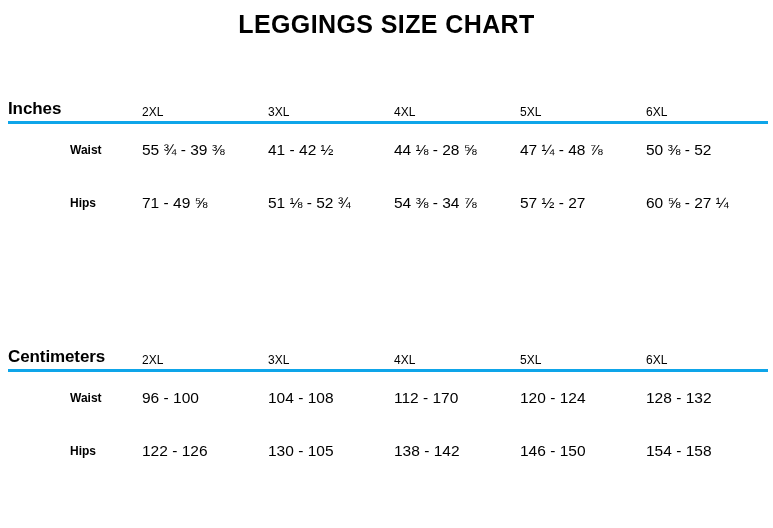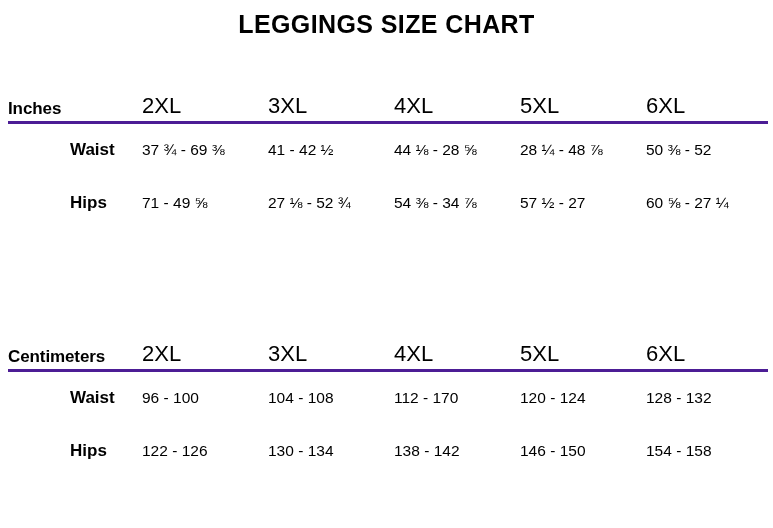--- a/index.html
+++ b/index.html
@@ -63,35 +63,35 @@
     font-size: 18px;
     vertical-align: bottom;
     padding-bottom: 2px;
   }
   tr.head-row th.unit-cell {
     font-size: 17px;
     font-weight: bold;
     letter-spacing: -0.1px;
   }
   tr.head-row th.size-cell {
-    font-size: 22px;
+    font-size: 12px;
     padding-left: 4px;
   }
   tr.head-row th {
-    border-bottom: 3px solid #4c1d95;
+    border-bottom: 3px solid #0ea5e9;
   }
 
   tr.data-row td {
     height: 54px;
     font-size: 15.5px;
     vertical-align: middle;
   }
   tr.data-row td.row-label {
     font-weight: bold;
-    font-size: 17px;
+    font-size: 12px;
     padding-left: 62px;
     white-space: nowrap;
   }
   tr.data-row td.val-cell {
     padding-left: 4px;
     white-space: nowrap;
   }
 </style>
 </head>
 <body>
@@ -116,30 +116,30 @@
           <th class="size-cell">2XL</th>
           <th class="size-cell">3XL</th>
           <th class="size-cell">4XL</th>
           <th class="size-cell">5XL</th>
           <th class="size-cell">6XL</th>
         </tr>
       </thead>
       <tbody>
         <tr class="data-row">
           <td class="row-label">Waist</td>
-          <td class="val-cell">37 ¾ - 69 ⅜</td>
+          <td class="val-cell">55 ¾ - 39 ⅜</td>
           <td class="val-cell">41 - 42 ½</td>
           <td class="val-cell">44 ⅛ - 28 ⅝</td>
-          <td class="val-cell">28 ¼ - 48 ⅞</td>
+          <td class="val-cell">47 ¼ - 48 ⅞</td>
           <td class="val-cell">50 ⅜ - 52</td>
         </tr>
         <tr class="data-row">
           <td class="row-label">Hips</td>
           <td class="val-cell">71 - 49 ⅝</td>
-          <td class="val-cell">27 ⅛ - 52 ¾</td>
+          <td class="val-cell">51 ⅛ - 52 ¾</td>
           <td class="val-cell">54 ⅜ - 34 ⅞</td>
           <td class="val-cell">57 ½ - 27</td>
           <td class="val-cell">60 ⅝ - 27 ¼</td>
         </tr>
       </tbody>
     </table>
   </div>
 
   <div class="table-block" id="block-cm">
     <table class="size-table">
@@ -166,21 +166,21 @@
           <td class="row-label">Waist</td>
           <td class="val-cell">96 - 100</td>
           <td class="val-cell">104 - 108</td>
           <td class="val-cell">112 - 170</td>
           <td class="val-cell">120 - 124</td>
           <td class="val-cell">128 - 132</td>
         </tr>
         <tr class="data-row">
           <td class="row-label">Hips</td>
           <td class="val-cell">122 - 126</td>
-          <td class="val-cell">130 - 134</td>
+          <td class="val-cell">130 - 105</td>
           <td class="val-cell">138 - 142</td>
           <td class="val-cell">146 - 150</td>
           <td class="val-cell">154 - 158</td>
         </tr>
       </tbody>
     </table>
   </div>
 
 </div>
 

